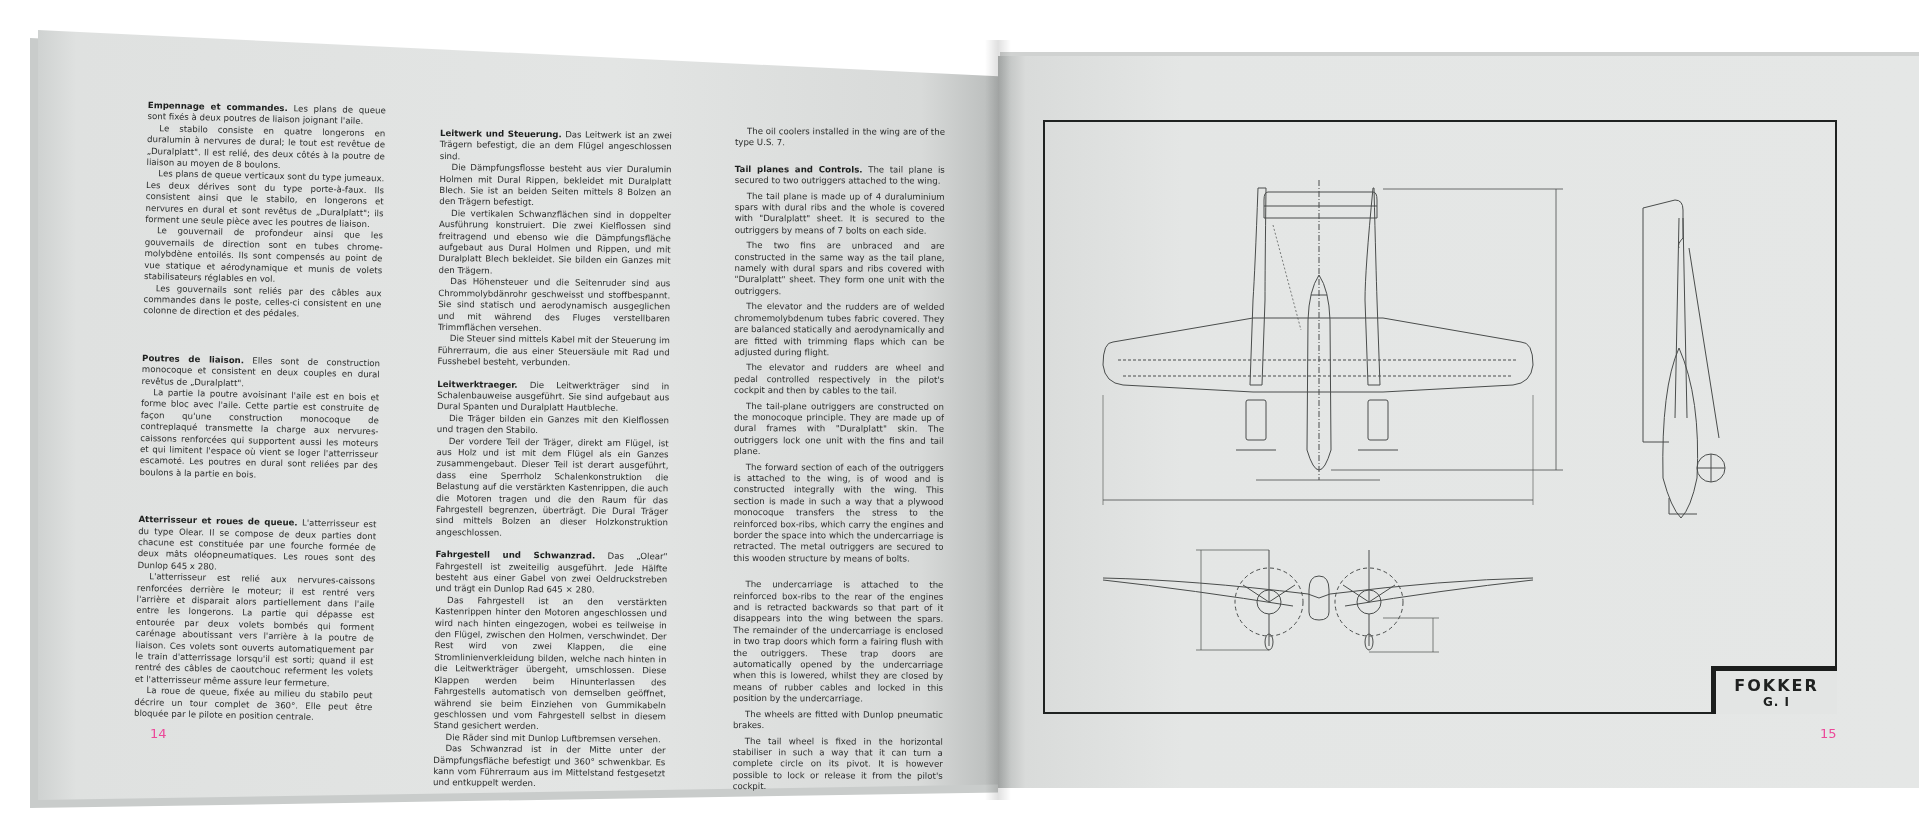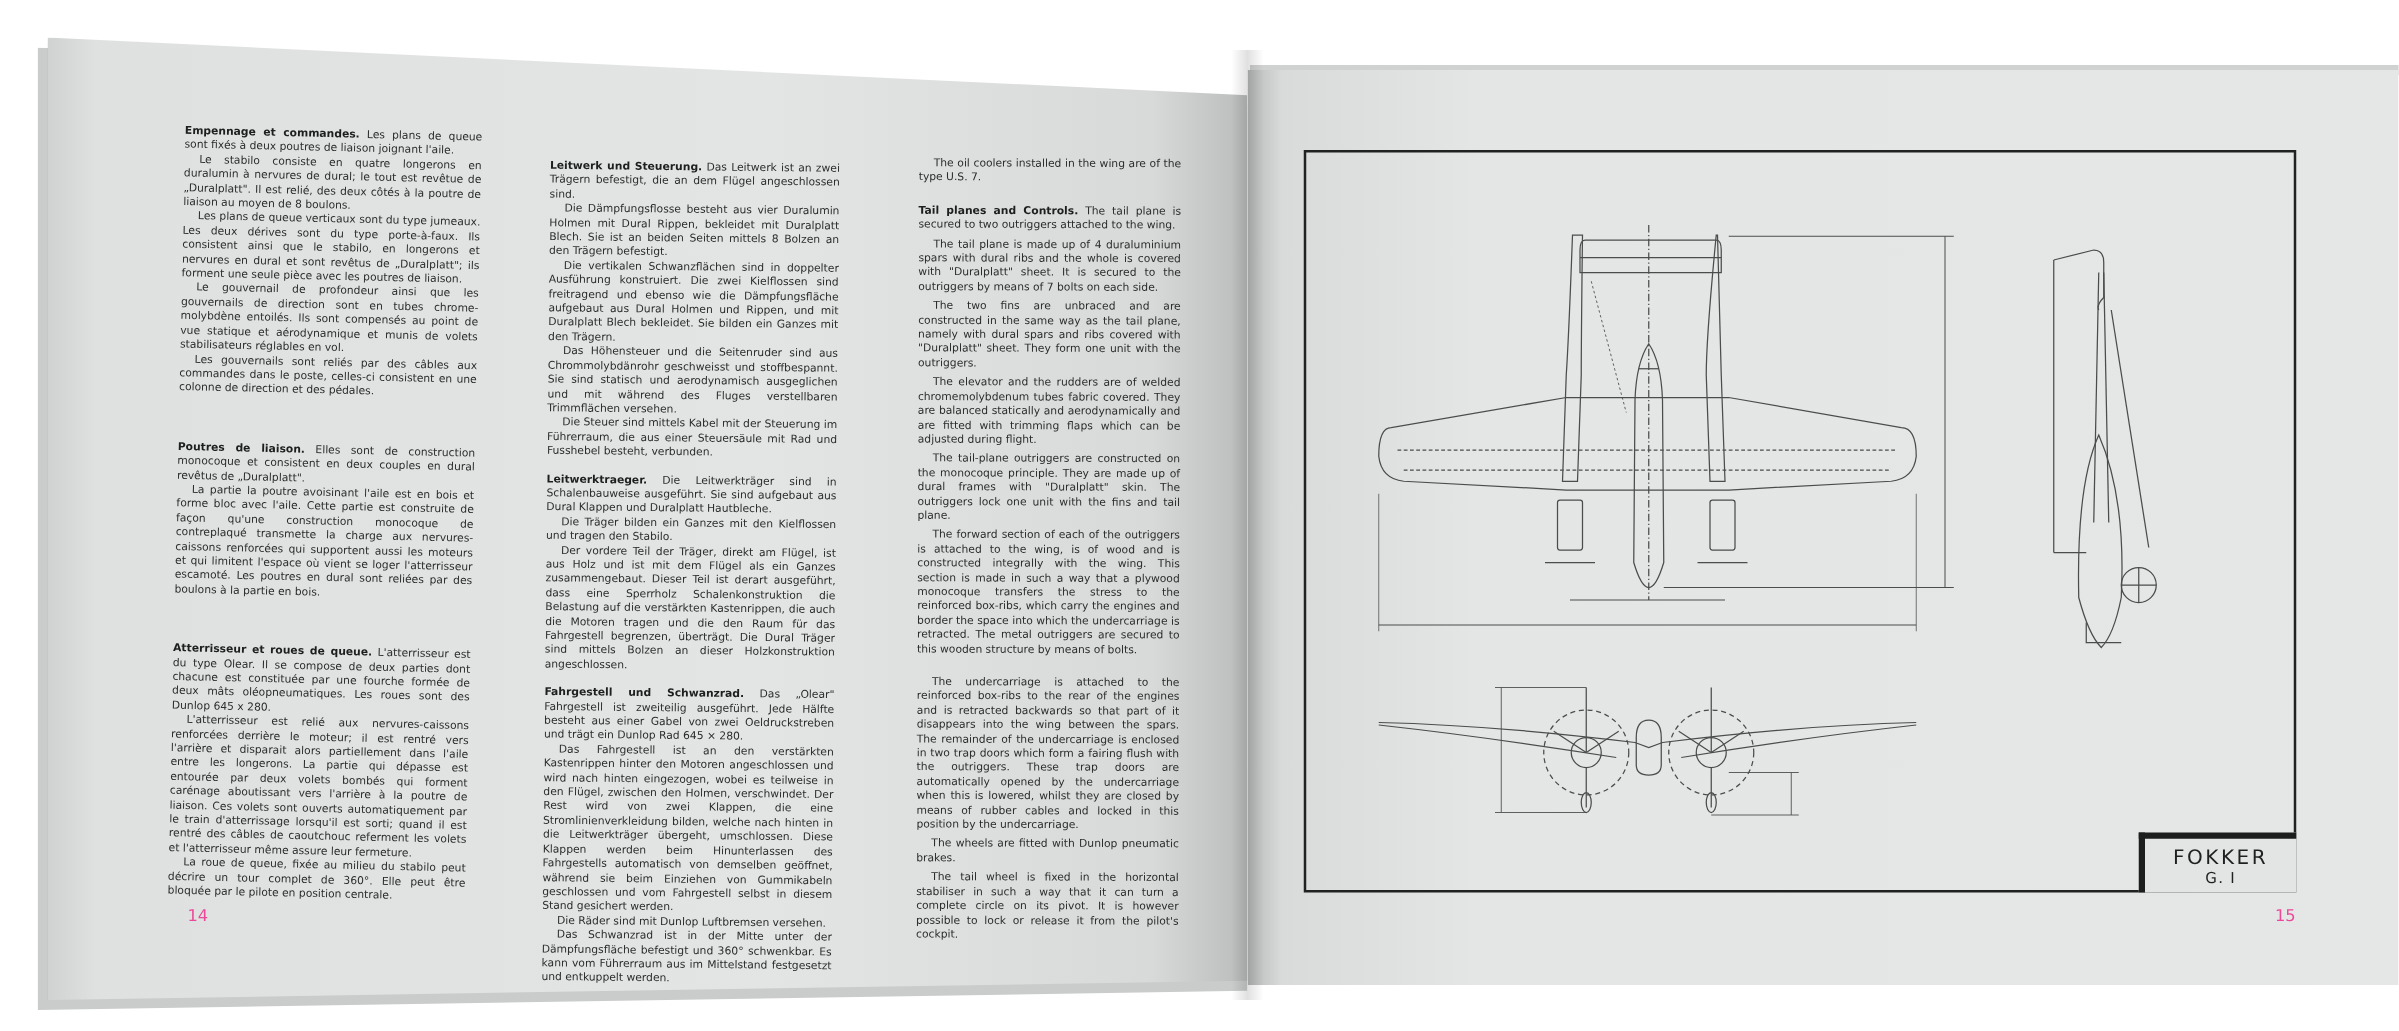--- a/index.html
+++ b/index.html
@@ -49,21 +49,21 @@
 
   .frame {
     position: absolute; left: 1043px; top: 120px; width: 794px; height: 594px;
     border: 2px solid #1f2221; box-sizing: border-box;
   }
   .drawing { position: absolute; left: 1043px; top: 120px; width: 794px; height: 594px; }
   .titlebox {
     position: absolute; left: 1711px; top: 666px; width: 126px; height: 48px;
     border-top: 5px solid #1c1e1d; border-left: 5px solid #1c1e1d;
     box-sizing: border-box; background: #e3e5e4;
-    text-align: center; font-family: "DejaVu Sans", sans-serif; font-weight: normal;
+    text-align: center; font-family: "DejaVu Sans", sans-serif; font-weight: bold;
     color: #1f2120;
   }
   .titlebox .t1 { display:block; font-size: 16px; letter-spacing: 2px; margin-top: 6px; line-height: 17px; }
   .titlebox .t2 { display:block; font-size: 12px; letter-spacing: 1px; line-height: 17px; }
   .spine-shadow {
     position: absolute; left: 985px; top: 40px; width: 26px; height: 760px;
     background: linear-gradient(90deg, rgba(0,0,0,0) 0%, rgba(0,0,0,0.12) 50%, rgba(0,0,0,0) 100%);
   }
 </style>
 </head>
@@ -91,37 +91,38 @@
     <p>La roue de queue, fixée au milieu du stabilo peut décrire un tour complet de 360°. Elle peut être bloquée par le pilote en position centrale.</p>
   </div>
 
   <div class="col col-de">
     <p class="first"><b>Leitwerk und Steuerung.</b> <span>Das Leitwerk ist an zwei Trägern befestigt, die an dem Flügel angeschlossen sind.</span></p>
     <p>Die Dämpfungsflosse besteht aus vier Duralumin Holmen mit Dural Rippen, bekleidet mit Duralplatt Blech. Sie ist an beiden Seiten mittels 8 Bolzen an den Trägern befestigt.</p>
     <p>Die vertikalen Schwanzflächen sind in doppelter Ausführung konstruiert. Die zwei Kielflossen sind freitragend und ebenso wie die Dämpfungsfläche aufgebaut aus Dural Holmen und Rippen, und mit Duralplatt Blech bekleidet. Sie bilden ein Ganzes mit den Trägern.</p>
     <p>Das Höhensteuer und die Seitenruder sind aus Chrommolybdänrohr geschweisst und stoffbespannt. Sie sind statisch und aerodynamisch ausgeglichen und mit während des Fluges verstellbaren Trimmflächen versehen.</p>
     <p>Die Steuer sind mittels Kabel mit der Steuerung im Führerraum, die aus einer Steuersäule mit Rad und Fusshebel besteht, verbunden.</p>
     <div class="gap"></div>
-    <p class="first"><b>Leitwerktraeger.</b> <span>Die Leitwerkträger sind in Schalenbauweise ausgeführt. Sie sind aufgebaut aus Dural Klappen und Duralplatt Hautbleche.</span></p>
+    <p class="first"><b>Leitwerktraeger.</b> <span>Die Leitwerkträger sind in Schalenbauweise ausgeführt. Sie sind aufgebaut aus Dural Spanten und Duralplatt Hautbleche.</span></p>
     <p>Die Träger bilden ein Ganzes mit den Kielflossen und tragen den Stabilo.</p>
     <p>Der vordere Teil der Träger, direkt am Flügel, ist aus Holz und ist mit dem Flügel als ein Ganzes zusammengebaut. Dieser Teil ist derart ausgeführt, dass eine Sperrholz Schalenkonstruktion die Belastung auf die verstärkten Kastenrippen, die auch die Motoren tragen und die den Raum für das Fahrgestell begrenzen, überträgt. Die Dural Träger sind mittels Bolzen an dieser Holzkonstruktion angeschlossen.</p>
     <div class="gap"></div>
     <p class="first"><b>Fahrgestell und Schwanzrad.</b> <span>Das „Olear" Fahrgestell ist zweiteilig ausgeführt. Jede Hälfte besteht aus einer Gabel von zwei Oeldruckstreben und trägt ein Dunlop Rad 645 × 280.</span></p>
     <p>Das Fahrgestell ist an den verstärkten Kastenrippen hinter den Motoren angeschlossen und wird nach hinten eingezogen, wobei es teilweise in den Flügel, zwischen den Holmen, verschwindet. Der Rest wird von zwei Klappen, die eine Stromlinienverkleidung bilden, welche nach hinten in die Leitwerkträger übergeht, umschlossen. Diese Klappen werden beim Hinunterlassen des Fahrgestells automatisch von demselben geöffnet, während sie beim Einziehen von Gummikabeln geschlossen und vom Fahrgestell selbst in diesem Stand gesichert werden.</p>
     <p>Die Räder sind mit Dunlop Luftbremsen versehen.</p>
     <p>Das Schwanzrad ist in der Mitte unter der Dämpfungsfläche befestigt und 360° schwenkbar. Es kann vom Führerraum aus im Mittelstand festgesetzt und entkuppelt werden.</p>
   </div>
 
   <div class="col col-en">
     <p>The oil coolers installed in the wing are of the type U.S. 7.</p>
     <div class="gap"></div>
     <p class="first"><b>Tail planes and Controls.</b> <span>The tail plane is secured to two outriggers attached to the wing.</span></p>
     <p>The tail plane is made up of 4 duraluminium spars with dural ribs and the whole is covered with "Duralplatt" sheet. It is secured to the outriggers by means of 7 bolts on each side.</p>
     <p>The two fins are unbraced and are constructed in the same way as the tail plane, namely with dural spars and ribs covered with "Duralplatt" sheet. They form one unit with the outriggers.</p>
     <p>The elevator and the rudders are of welded chromemolybdenum tubes fabric covered. They are balanced statically and aerodynamically and are fitted with trimming flaps which can be adjusted during flight.</p>
+    <p>The elevator and rudders are wheel and pedal controlled respectively in the pilot's cockpit and then by cables to the tail.</p>
     <p>The tail-plane outriggers are constructed on the monocoque principle. They are made up of dural frames with "Duralplatt" skin. The outriggers lock one unit with the fins and tail plane.</p>
     <p>The forward section of each of the outriggers is attached to the wing, is of wood and is constructed integrally with the wing. This section is made in such a way that a plywood monocoque transfers the stress to the reinforced box-ribs, which carry the engines and border the space into which the undercarriage is retracted. The metal outriggers are secured to this wooden structure by means of bolts.</p>
     <div class="gap"></div>
     <p>The undercarriage is attached to the reinforced box-ribs to the rear of the engines and is retracted backwards so that part of it disappears into the wing between the spars. The remainder of the undercarriage is enclosed in two trap doors which form a fairing flush with the outriggers. These trap doors are automatically opened by the undercarriage when this is lowered, whilst they are closed by means of rubber cables and locked in this position by the undercarriage.</p>
     <p>The wheels are fitted with Dunlop pneumatic brakes.</p>
     <p>The tail wheel is fixed in the horizontal stabiliser in such a way that it can turn a complete circle on its pivot. It is however possible to lock or release it from the pilot's cockpit.</p>
   </div>
 
   <span class="page-num pn-left">14</span>
   <span class="page-num pn-right">15</span>

